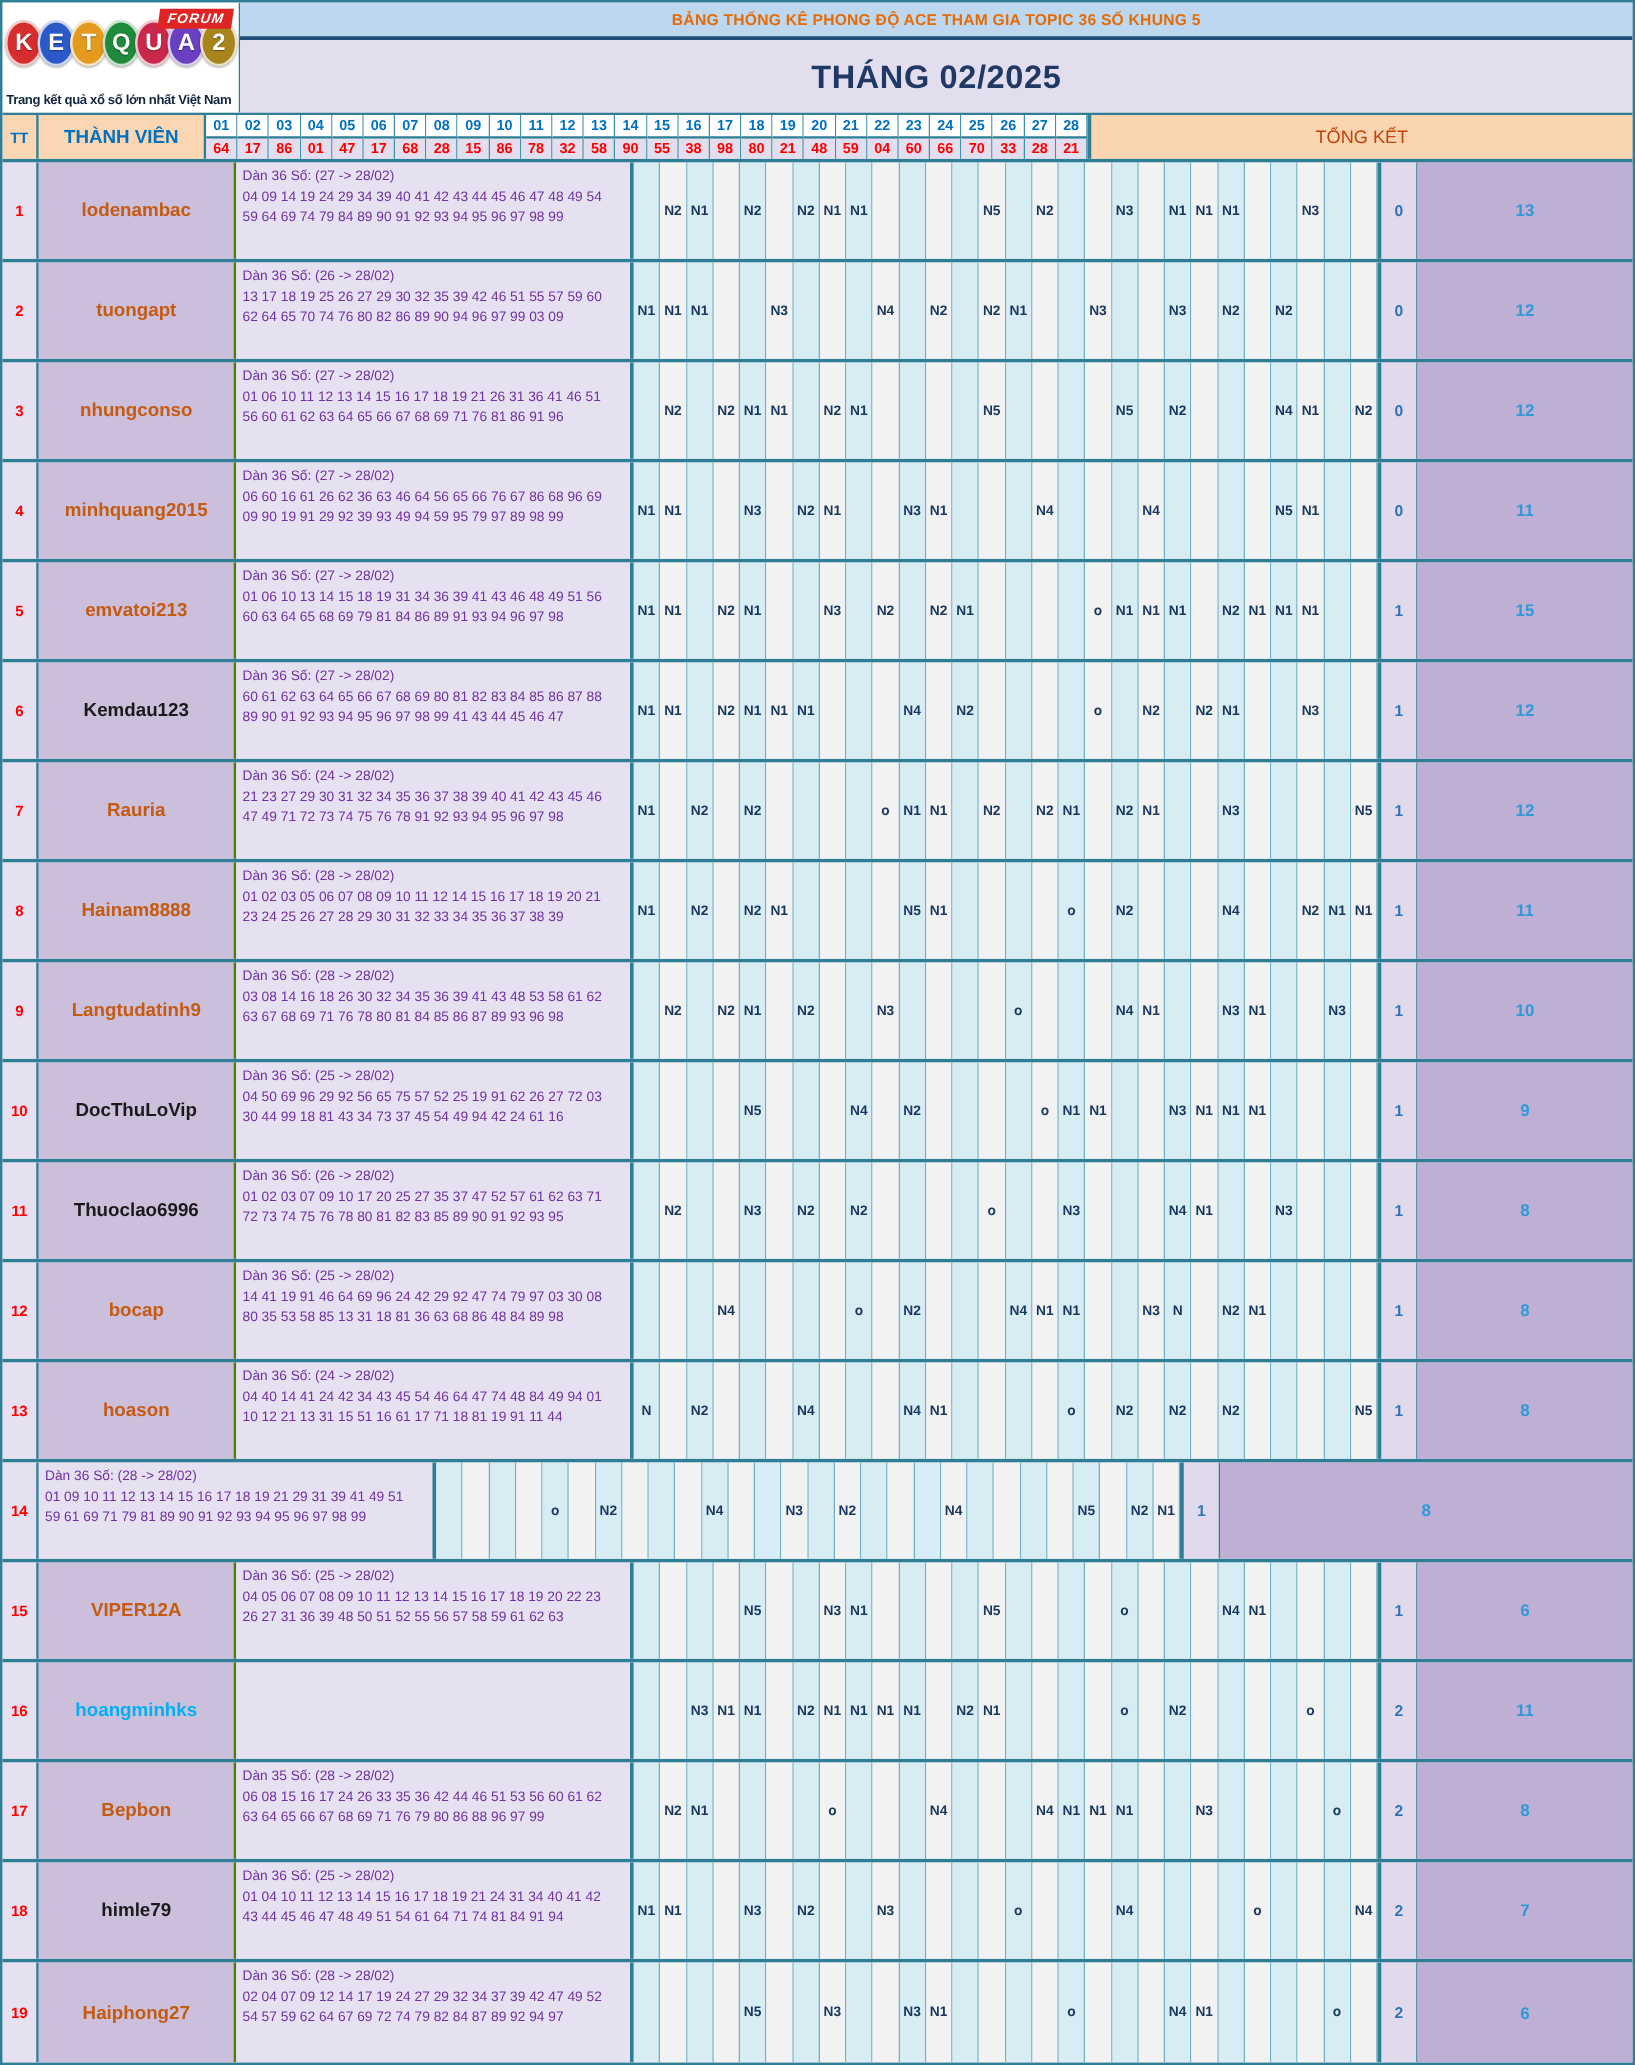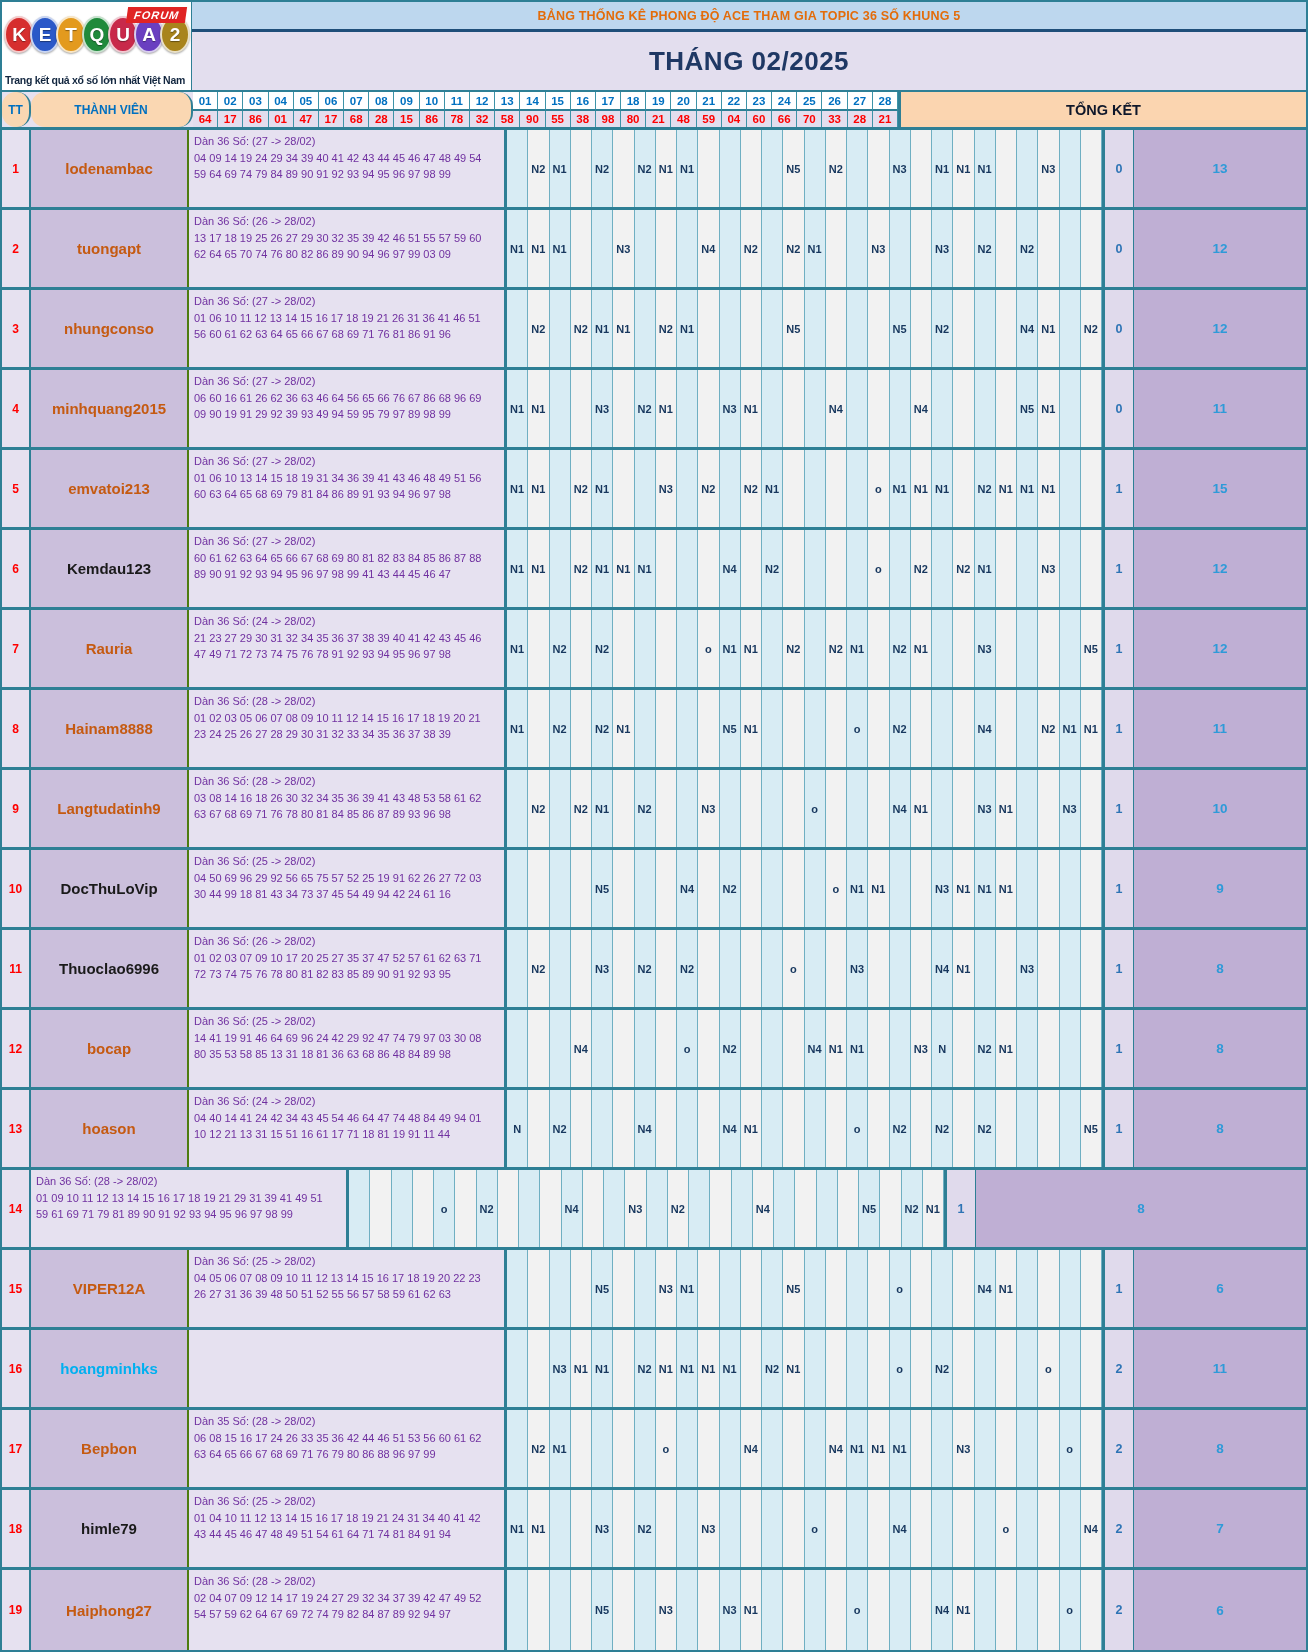--- a/index.html
+++ b/index.html
@@ -15,31 +15,31 @@
     font-size:11px;padding:2px 7px;transform:skewX(-8deg);letter-spacing:1px;}
   .tagline{position:absolute;bottom:4px;left:3px;width:184px;font-size:10.5px;font-weight:bold;color:#12263F;
     white-space:nowrap;letter-spacing:-0.3px;}
   .top-right{flex:1;display:flex;flex-direction:column;}
   .banner{height:27px;background:#BDD7EE;border-bottom:3px solid #1F4E79;display:flex;align-items:center;justify-content:center;
     color:#E36C0A;font-weight:bold;font-size:12.5px;letter-spacing:.2px;}
   .thang{height:58px;background:#E3DEEE;display:flex;align-items:center;justify-content:center;
     color:#1F3864;font-weight:bold;font-size:26px;letter-spacing:.5px;}
   
   .hrow{display:flex;height:40px;border-top:2px solid #2E7F95;border-bottom:3px solid #2E7F95;box-sizing:border-box;}
-  .h-cell{background:#FAD7B2;color:#0070C0;font-weight:bold;display:flex;align-items:center;justify-content:center;box-sizing:border-box;border-radius:14px;}
+  .h-cell{background:#FAD7B2;color:#0070C0;font-weight:bold;display:flex;align-items:center;justify-content:center;box-sizing:border-box;}
   .h-tt{width:29px;font-size:12px;border-right:2px solid #2E7F95;flex:none;}
-  .h-member{width:162px;font-size:12px;border-right:2px solid #2E7F95;flex:none;text-align:right;}
+  .h-member{width:134px;font-size:15px;border-right:2px solid #2E7F95;flex:none;text-align:right;}
   .h-dan{width:318px;font-size:13px;border-right:3px solid #2E7F95;flex:none;}
   .h-days{width:705px;flex:none;display:flex;flex-direction:column;text-align:center;}
   .day-line{display:grid;grid-template-columns:repeat(28,1fr);}
   .dh{background:#ffffff;color:#0070C0;font-weight:bold;font-size:11.5px;height:19px;display:flex;align-items:center;
     justify-content:center;border-right:1px solid #3D93A8;border-bottom:2px solid #2E7F95;box-sizing:border-box;}
   .dv{background:#E3DEEE;color:#FF0000;font-weight:bold;font-size:11.5px;height:16px;display:flex;align-items:center;
     justify-content:center;border-right:1px solid #3D93A8;box-sizing:border-box;}
-  .h-total{flex:1;background:#FBD5B0;color:#0f172a;font-weight:bold;font-size:14.5px;display:flex;align-items:center;
+  .h-total{flex:1;background:#FBD5B0;color:#c2410c;font-weight:normal;font-size:14.5px;display:flex;align-items:center;
     justify-content:center;border-left:3px solid #2E7F95;box-sizing:border-box;}
   
   .trow{display:flex;height:80px;border-bottom:3px solid #2E7F95;box-sizing:border-box;}
   .trow:last-child{border-bottom:none;}
   .c-tt{width:29px;flex:none;background:#E6E1F0;color:#FF0000;font-weight:bold;font-size:12px;display:flex;
     align-items:center;justify-content:center;border-right:2px solid #2E7F95;box-sizing:border-box;}
   .c-member{width:158px;flex:none;background:#CBBFDC;display:flex;align-items:center;justify-content:center;
     border-right:2px solid #4d7c0f;box-sizing:border-box;}
   .c-member span{font-weight:bold;font-size:15px;}
   .c-dan{width:318px;flex:none;background:#E6E1F0;border-right:3px solid #2E7F95;box-sizing:border-box;

